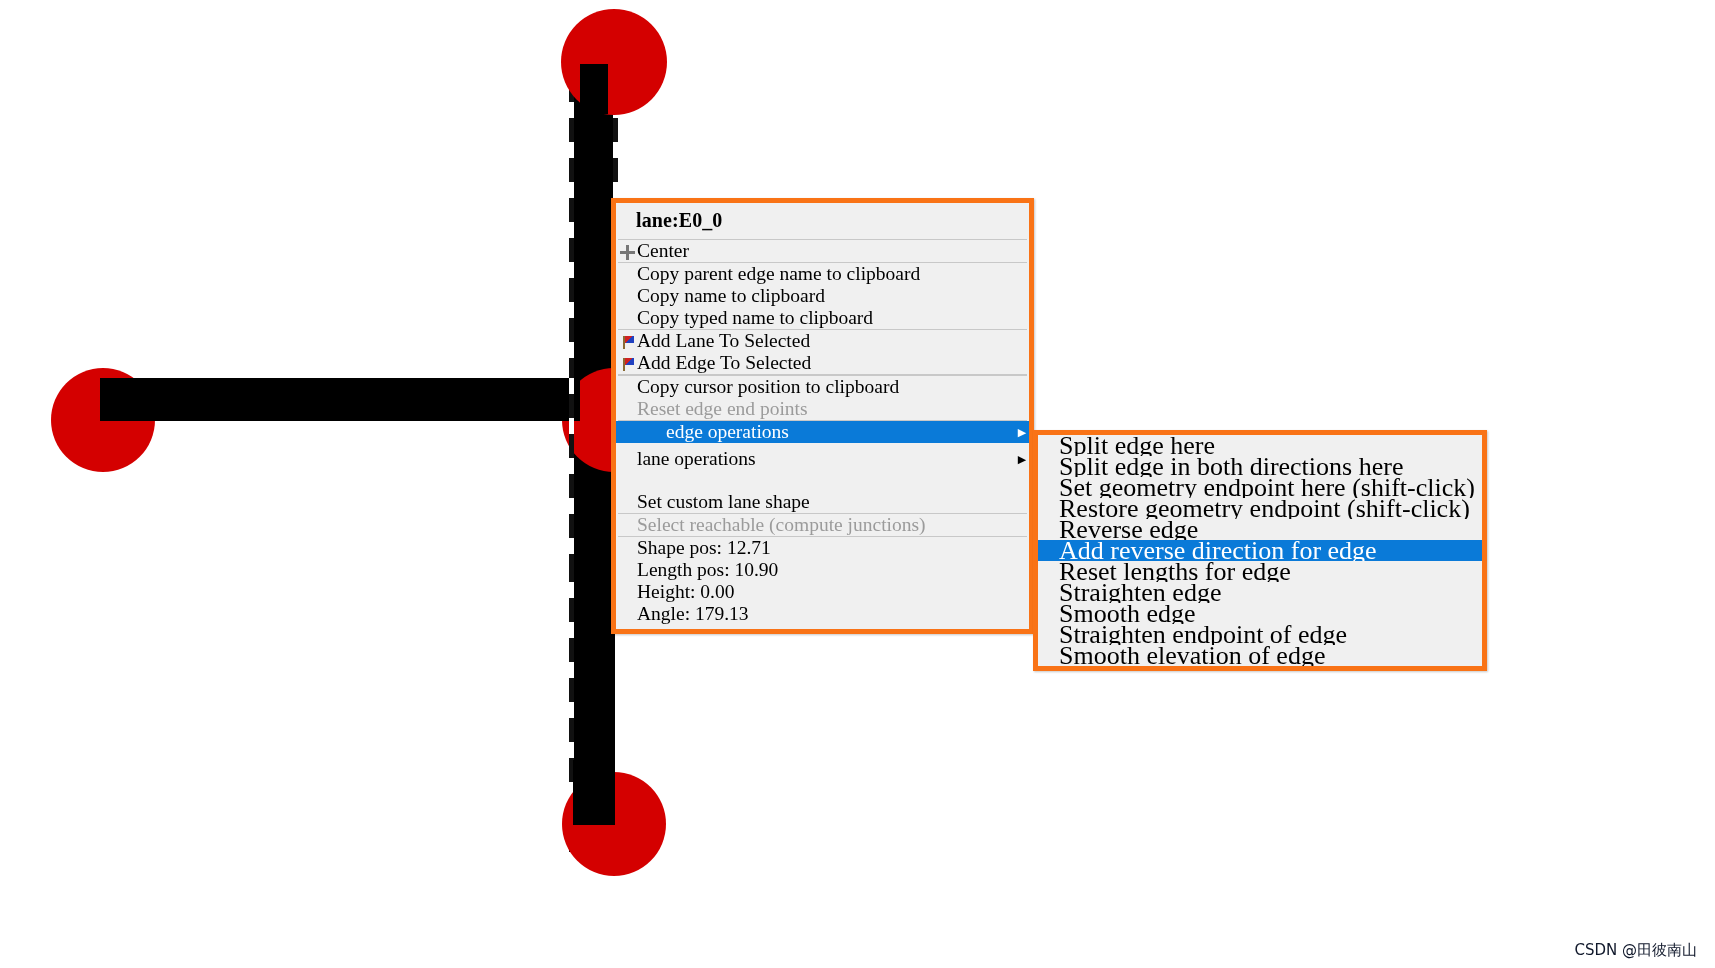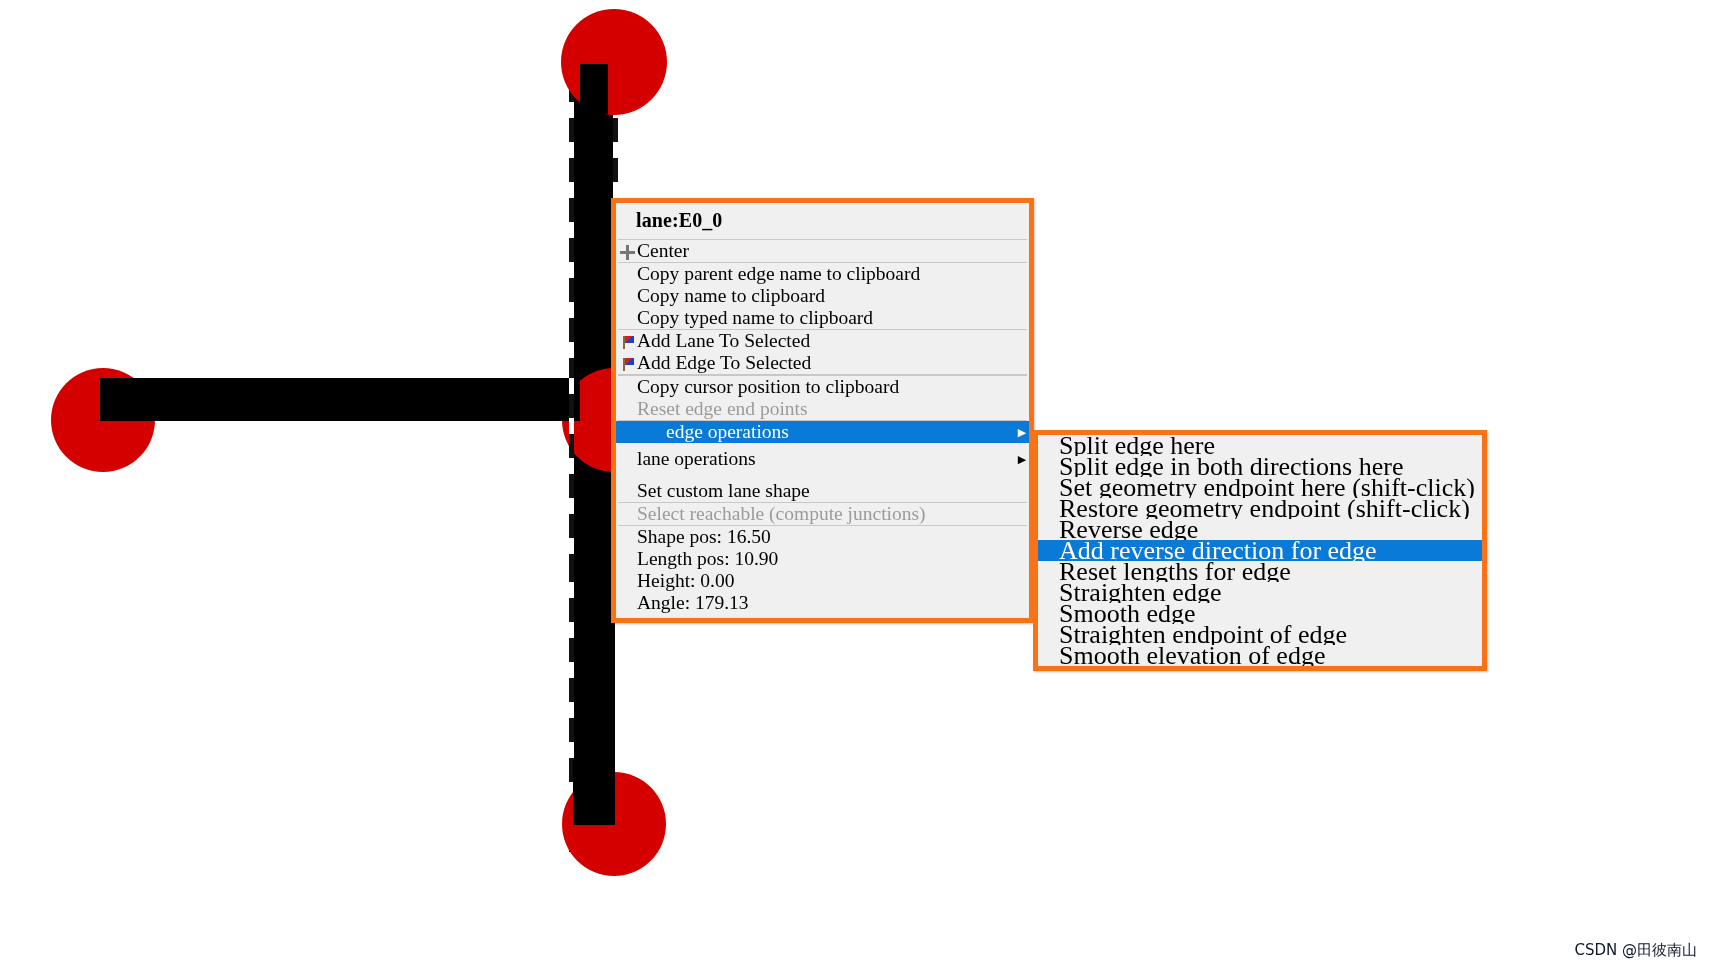--- a/index.html
+++ b/index.html
@@ -308,35 +308,35 @@
 
   <div>
     <div class="menu-item no-icon highlighted">
       <span class="mi-label">edge operations</span>
       <span class="submenu-arrow">▶</span>
     </div>
     <div class="menu-item no-icon" style="margin-top:5px;">
       <span class="mi-label">lane operations</span>
       <span class="submenu-arrow">▶</span>
     </div>
-    <div class="menu-item no-icon" style="margin-top:10px;">
+    <div class="menu-item no-icon" style="margin-top:21px;">
       <span class="mi-label">Set custom lane shape</span>
     </div>
   </div>
   <div class="menu-sep"></div>
 
   <div>
     <div class="menu-item no-icon disabled">
       <span class="mi-label">Select reachable (compute junctions)</span>
     </div>
   </div>
   <div class="menu-sep"></div>
 
   <div style="padding-bottom:4px;">
-    <div class="info-item">Shape pos: 16.50</div>
+    <div class="info-item">Shape pos: 12.71</div>
     <div class="info-item">Length pos: 10.90</div>
     <div class="info-item">Height: 0.00</div>
     <div class="info-item">Angle: 179.13</div>
   </div>
 </div>
 
 <div class="ctx-menu" id="edge-operations-submenu">
   <div class="menu-item">
     <span class="mi-label">Split edge here</span>
   </div>

